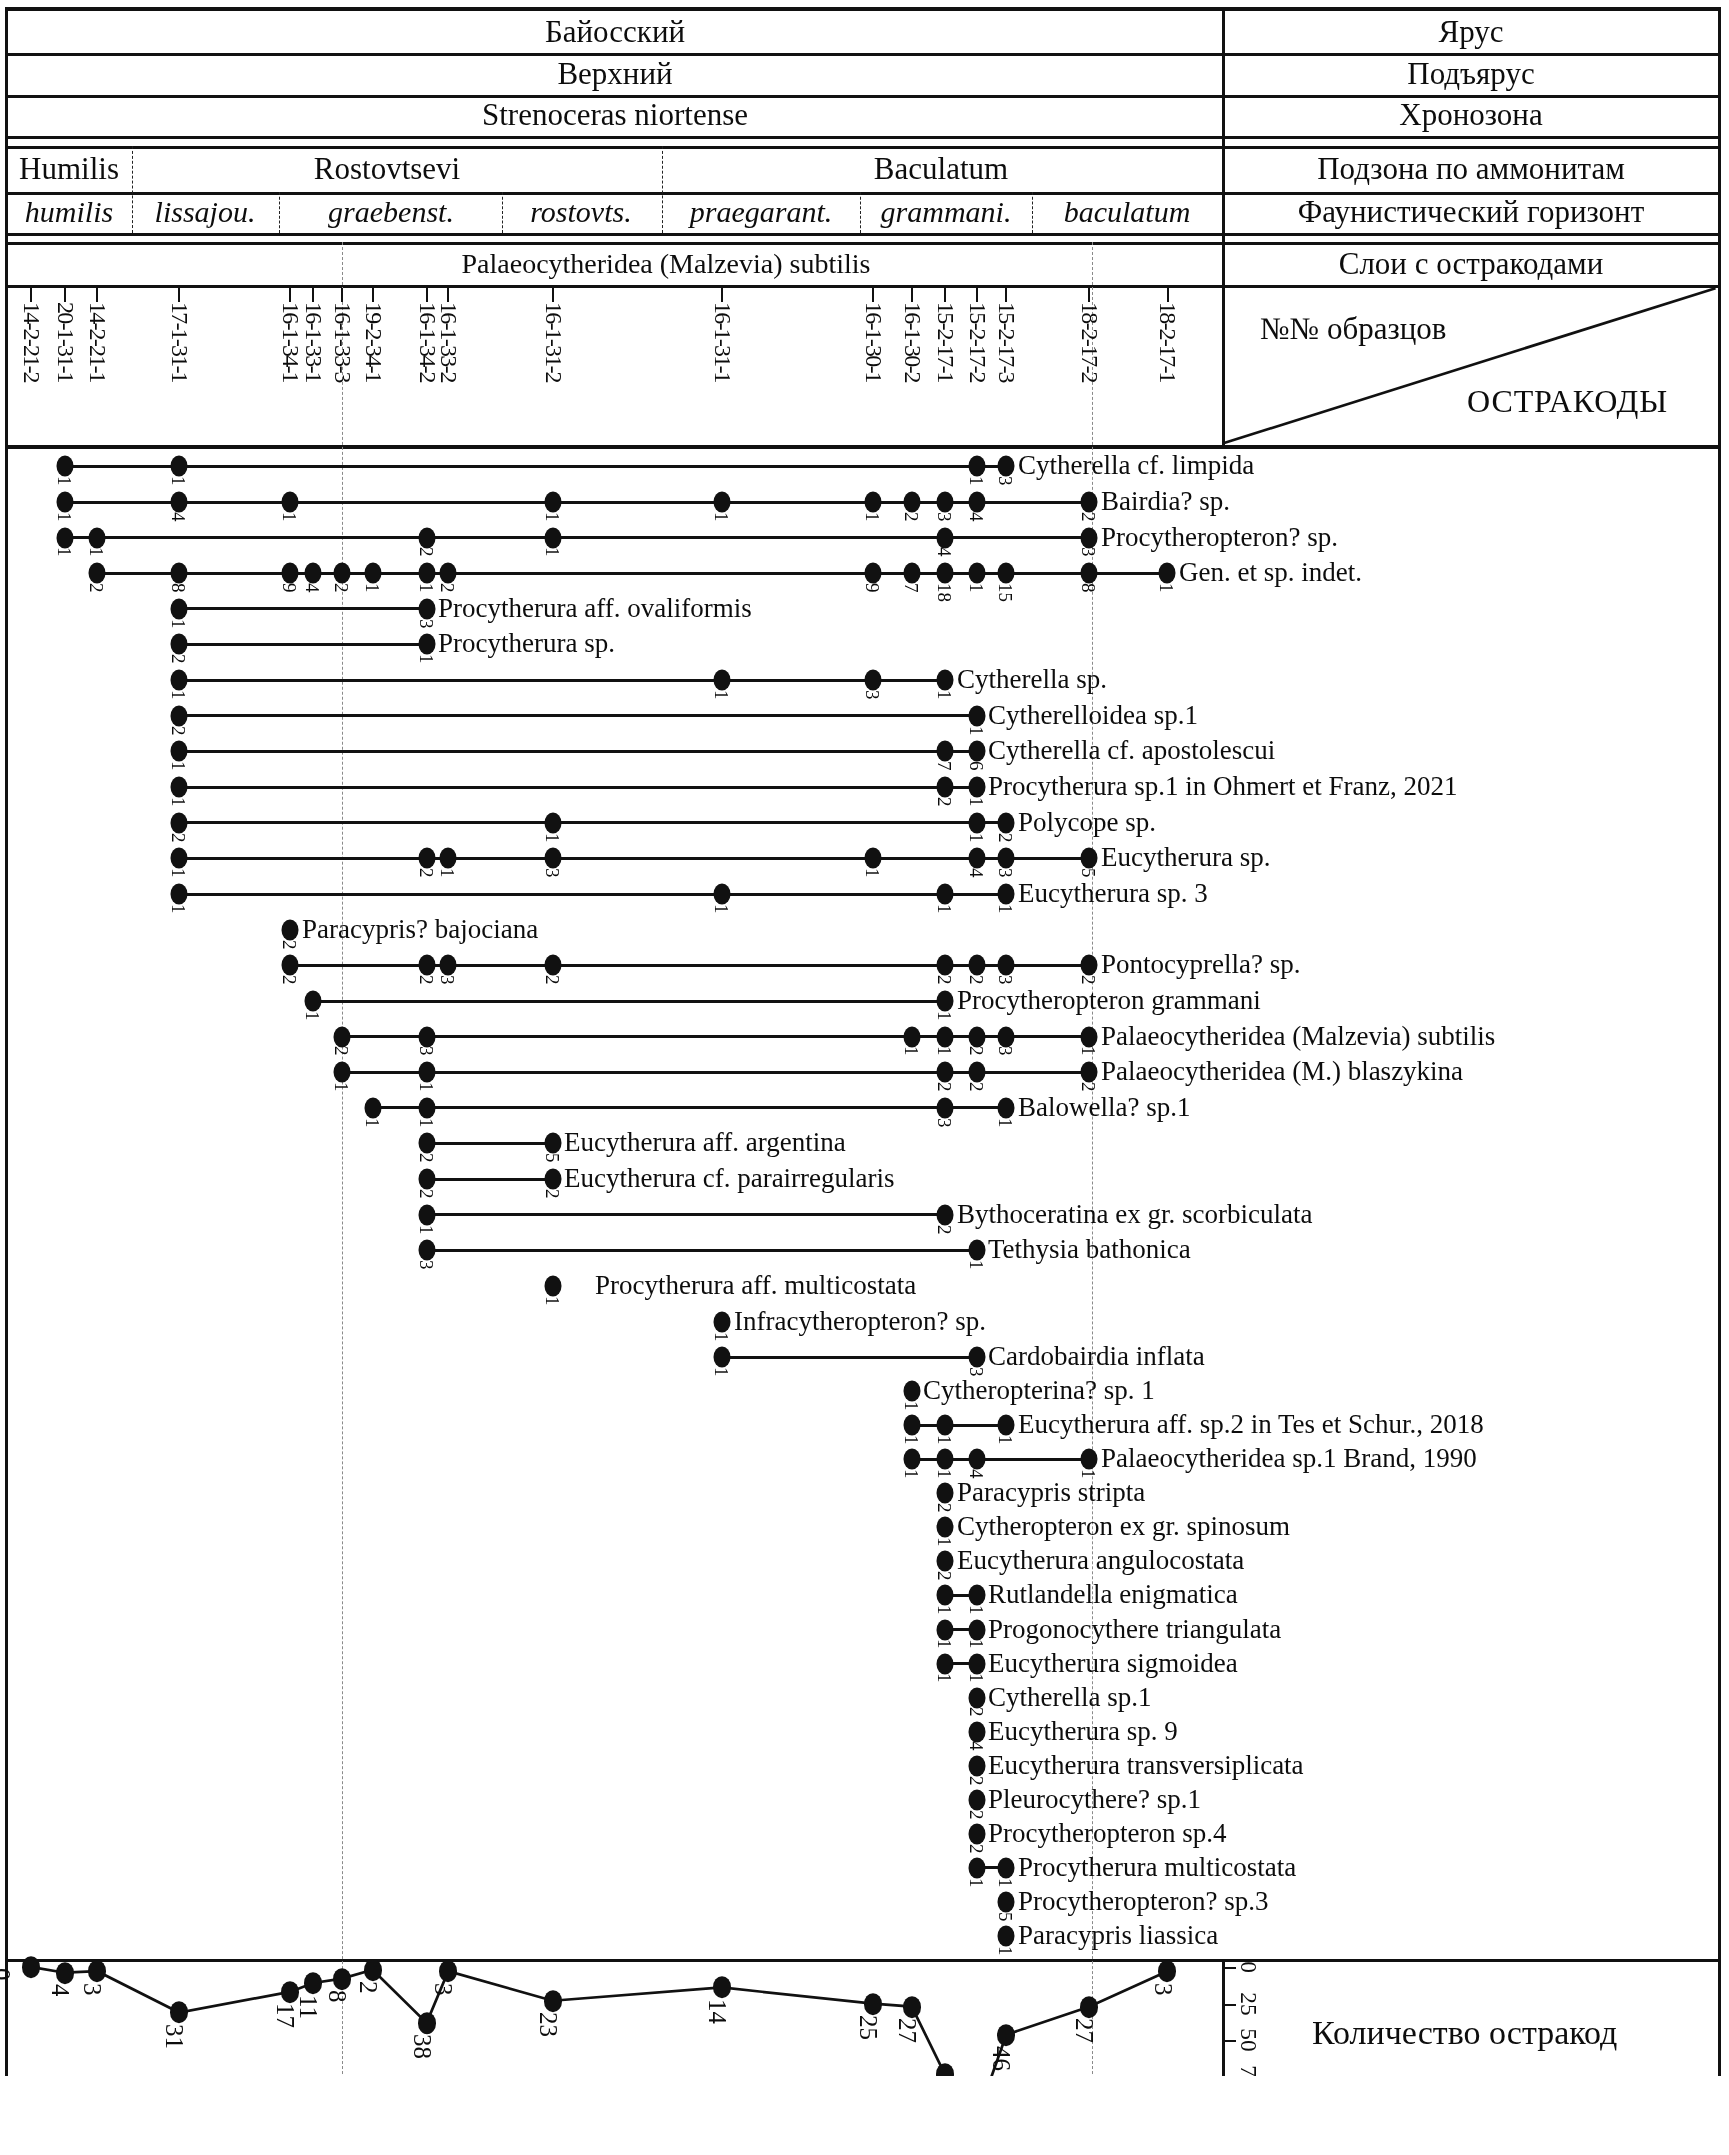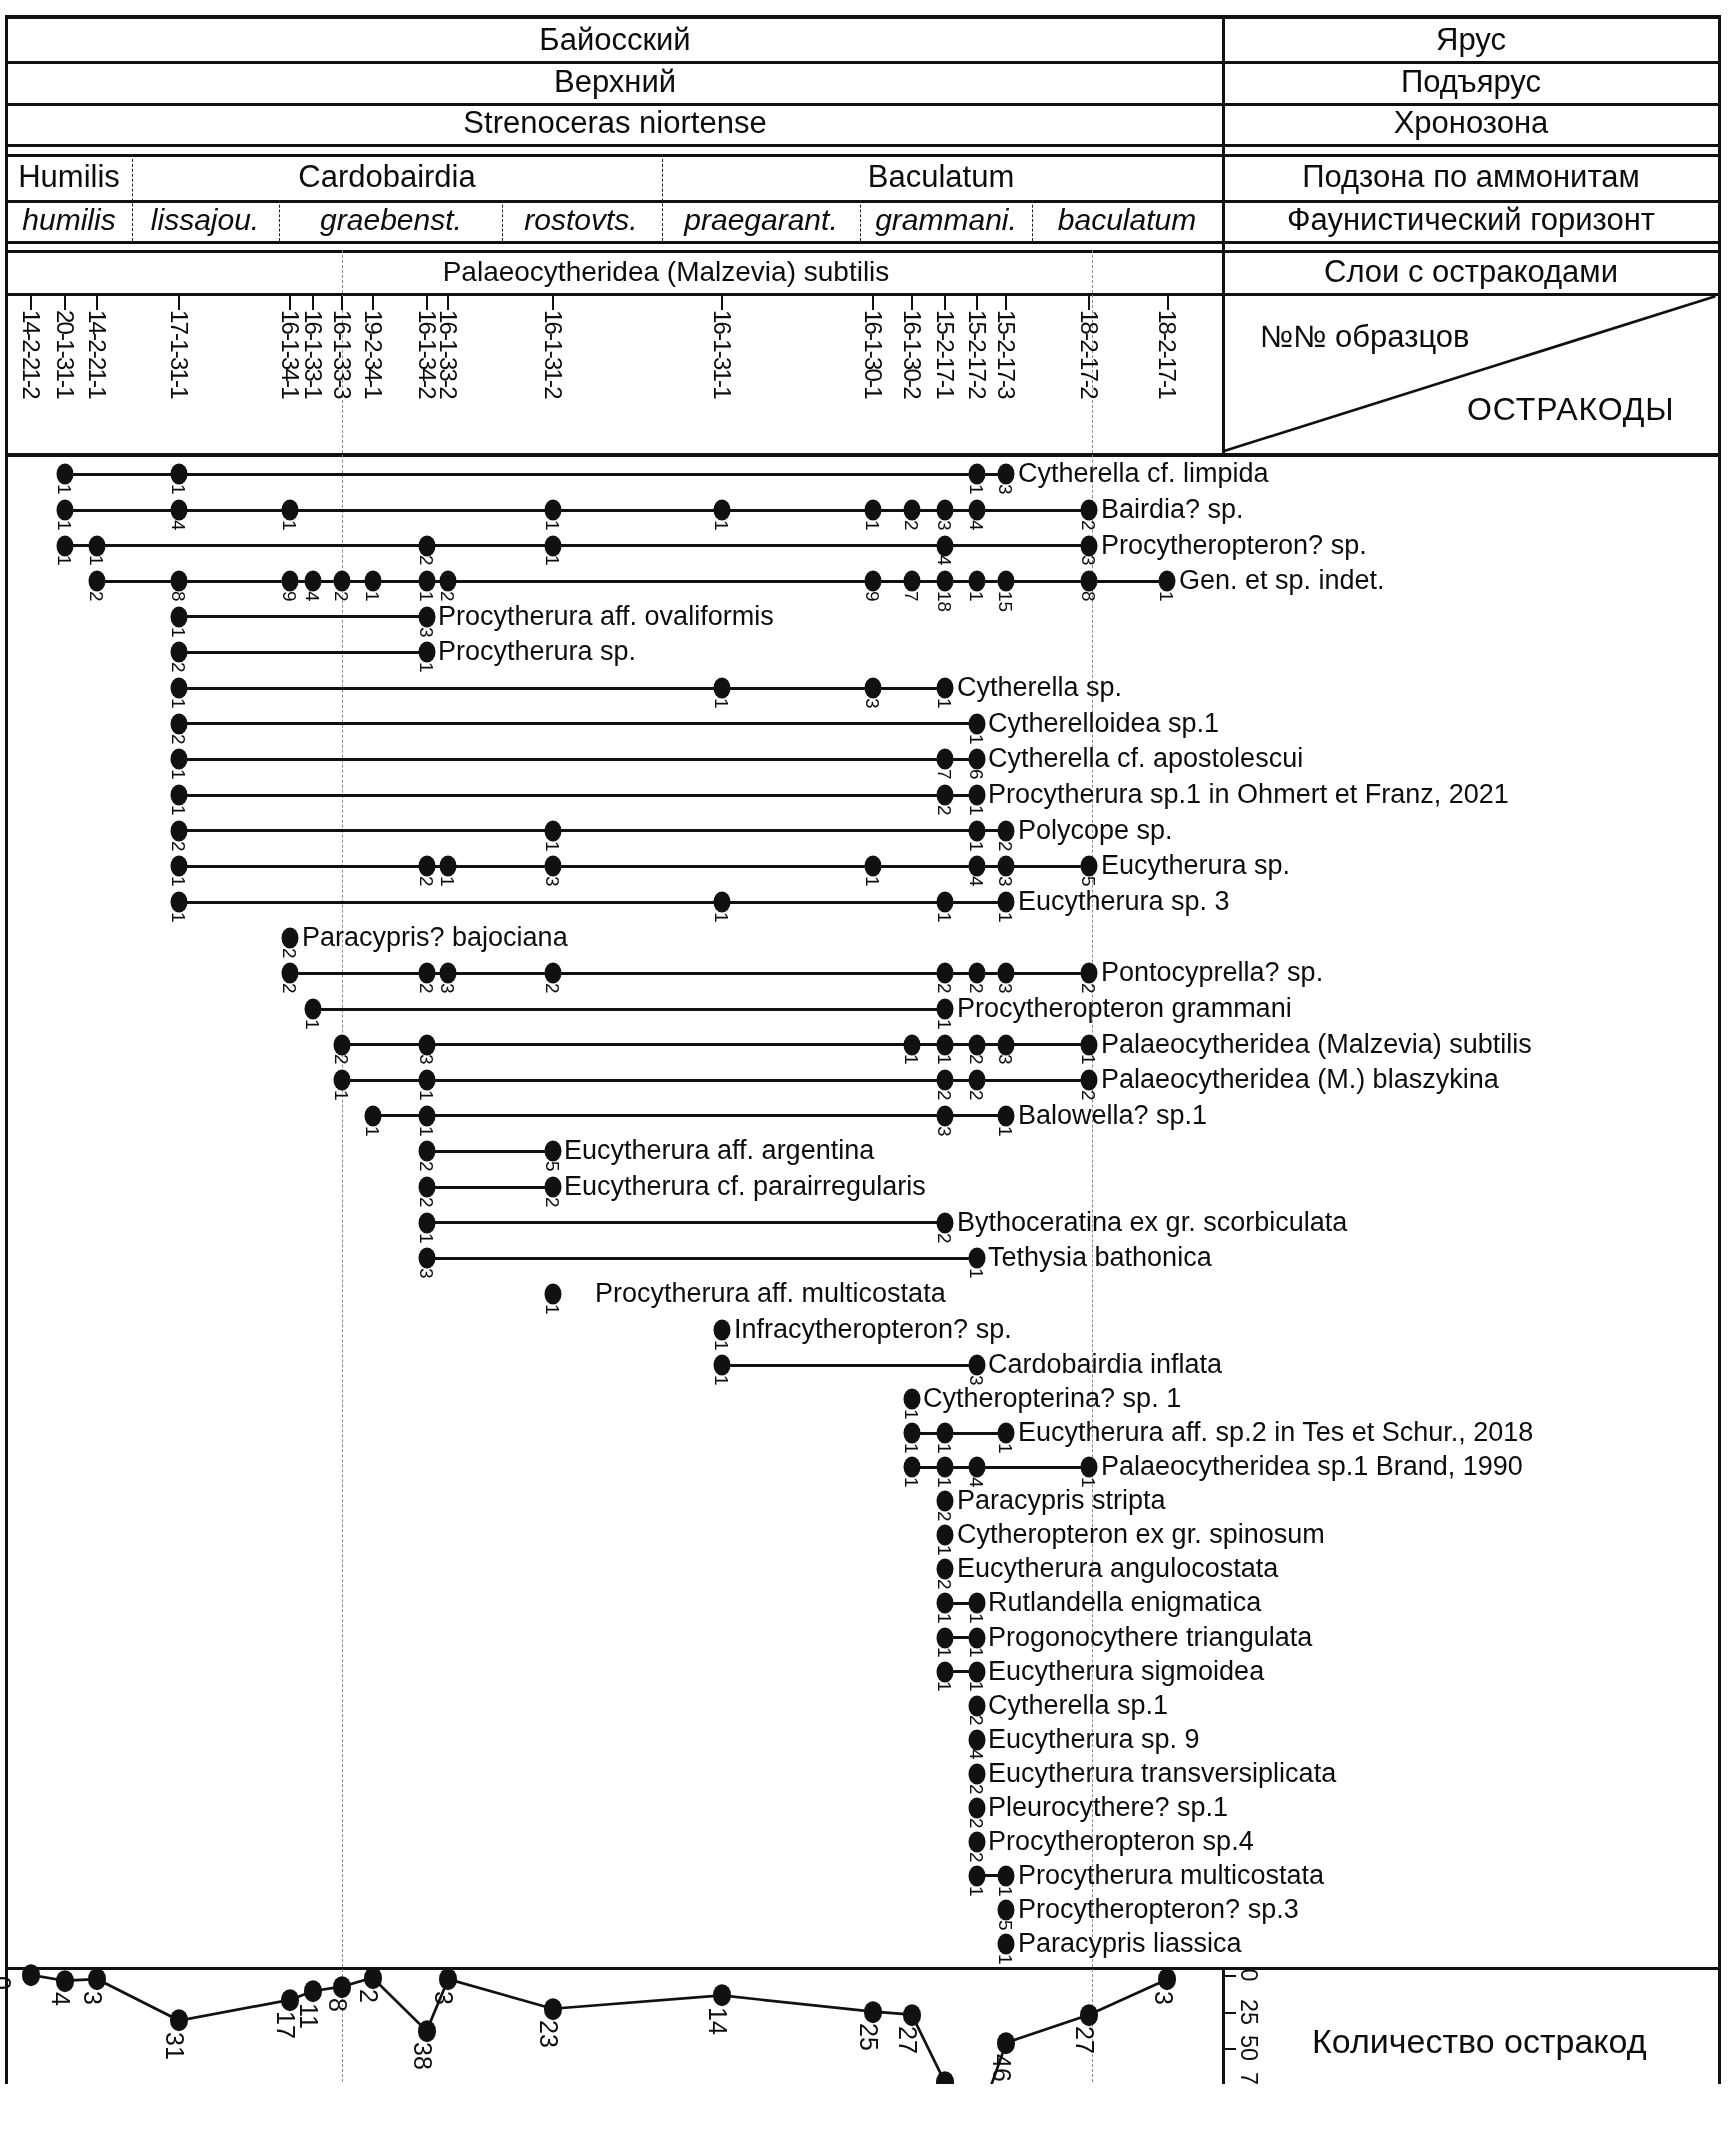--- a/index.html
+++ b/index.html
@@ -1,18 +1,18 @@
 <!DOCTYPE html>
 <html style="font-size:14.4px"><head>
 <meta charset="utf-8">
 <style>
   html,body{margin:0;padding:0;background:#fff;}
   #canvas{
     position:relative;width:1729px;height:2076px;background:#fff;overflow:hidden;
-    font-family:Liberation Sans, sans-serif;color:#0d0d0d;margin-top:8px;
+    font-family:Liberation Serif, serif;color:#0d0d0d;
   }
   .hline{position:absolute;background:#111;height:2.7px;}
   .vline{position:absolute;background:#111;width:2.7px;}
   .dashline{position:absolute;width:0;border-left:1.8px dashed #222;}
   .dashlight{position:absolute;width:0;border-left:0.9px dashed #8a8a8a;}
   .cell-label{position:absolute;transform:translate(-50%,-50%);white-space:nowrap;
     font-size:31px;text-align:center;}
   .horizon-label{font-style:italic;font-size:30px;}
   .beds-label{font-size:28px;}
   .sample-tick{position:absolute;width:1.8px;height:13.5px;background:#111;}
@@ -63,21 +63,21 @@
   <div class="dashline" style="left:860px;top:192px;height:41px;"></div>
   <div class="dashline" style="left:1032px;top:192px;height:41px;"></div>
 
   <div class="dashlight" style="left:342px;top:242px;height:1907px;"></div>
   <div class="dashlight" style="left:1092px;top:242px;height:1907px;"></div>
 
   <div class="cell-label" style="left:615px;top:31.5px;">Байосский</div>
   <div class="cell-label" style="left:615px;top:74px;">Верхний</div>
   <div class="cell-label" style="left:615px;top:115px;">Strenoceras niortense</div>
   <div class="cell-label" style="left:69px;top:169px;">Humilis</div>
-  <div class="cell-label" style="left:387px;top:169px;">Cardobairdia</div>
+  <div class="cell-label" style="left:387px;top:169px;">Rostovtsevi</div>
   <div class="cell-label" style="left:941px;top:169px;">Baculatum</div>
   <div class="cell-label horizon-label" style="left:69px;top:212px;">humilis</div>
   <div class="cell-label horizon-label" style="left:205px;top:212px;">lissajou.</div>
   <div class="cell-label horizon-label" style="left:391px;top:212px;">graebenst.</div>
   <div class="cell-label horizon-label" style="left:581px;top:212px;">rostovts.</div>
   <div class="cell-label horizon-label" style="left:761px;top:212px;">praegarant.</div>
   <div class="cell-label horizon-label" style="left:946px;top:212px;">grammani.</div>
   <div class="cell-label horizon-label" style="left:1127px;top:212px;">baculatum</div>
   <div class="cell-label beds-label" style="left:666px;top:264px;">Palaeocytheridea (Malzevia) subtilis</div>
 

